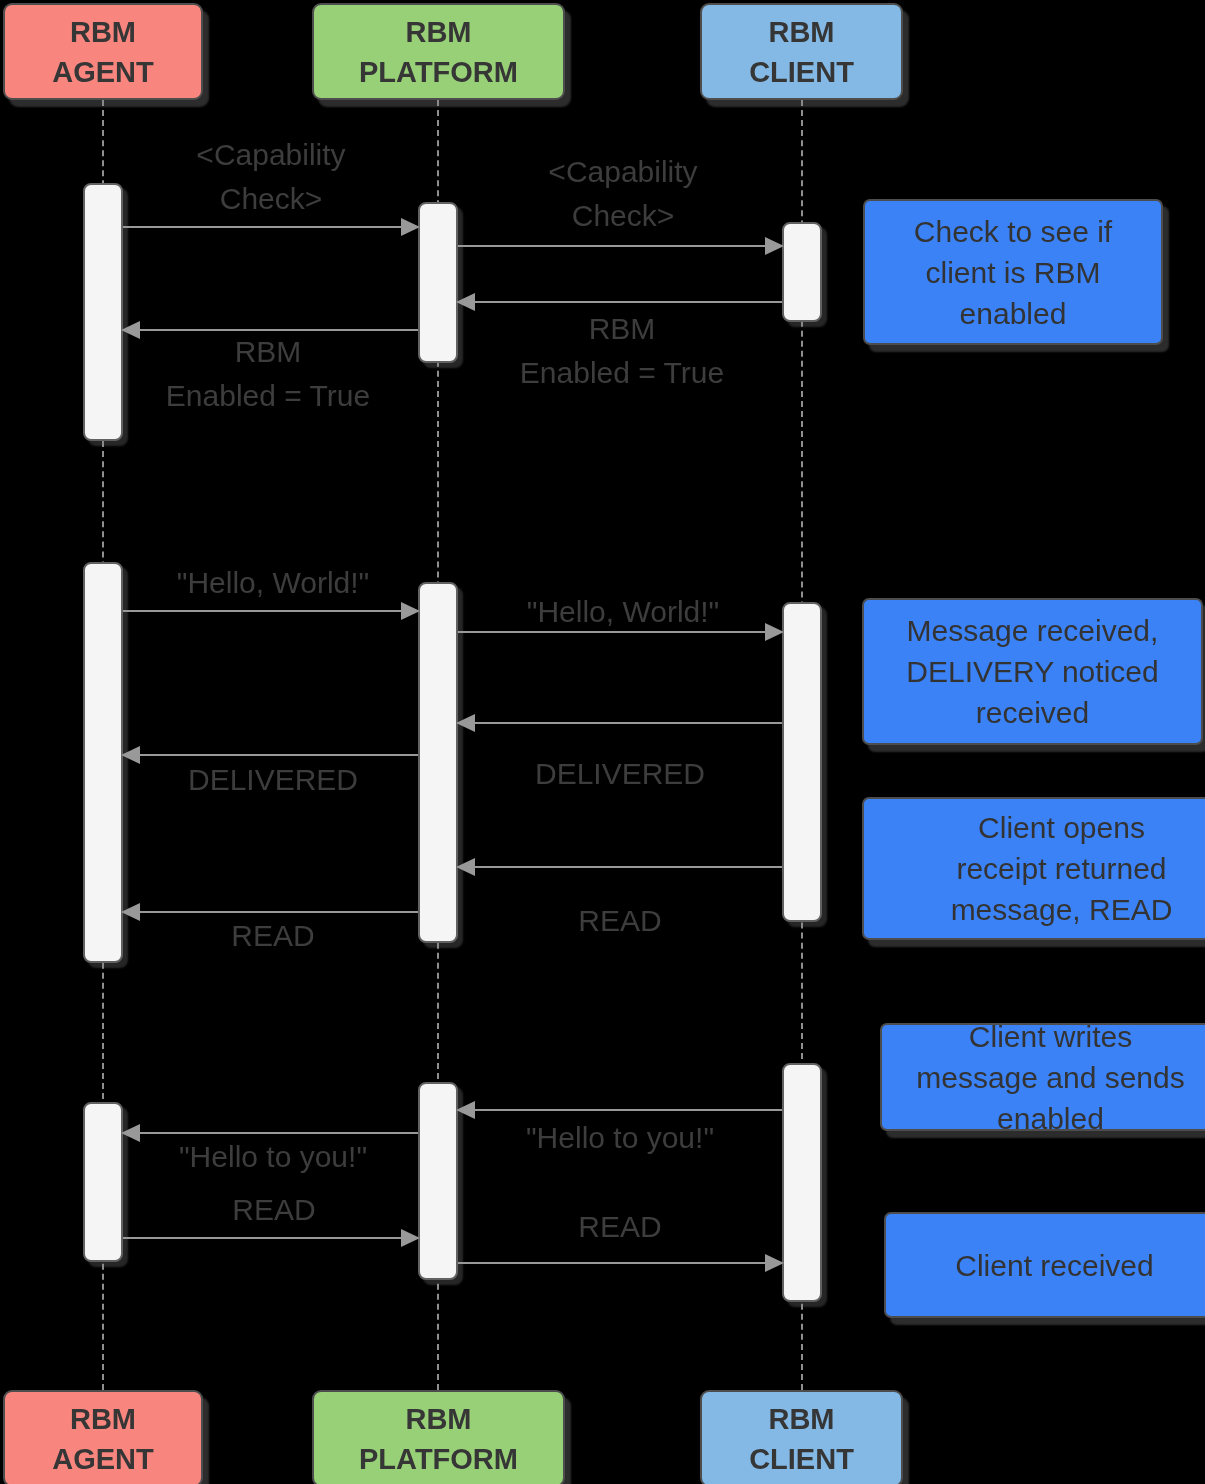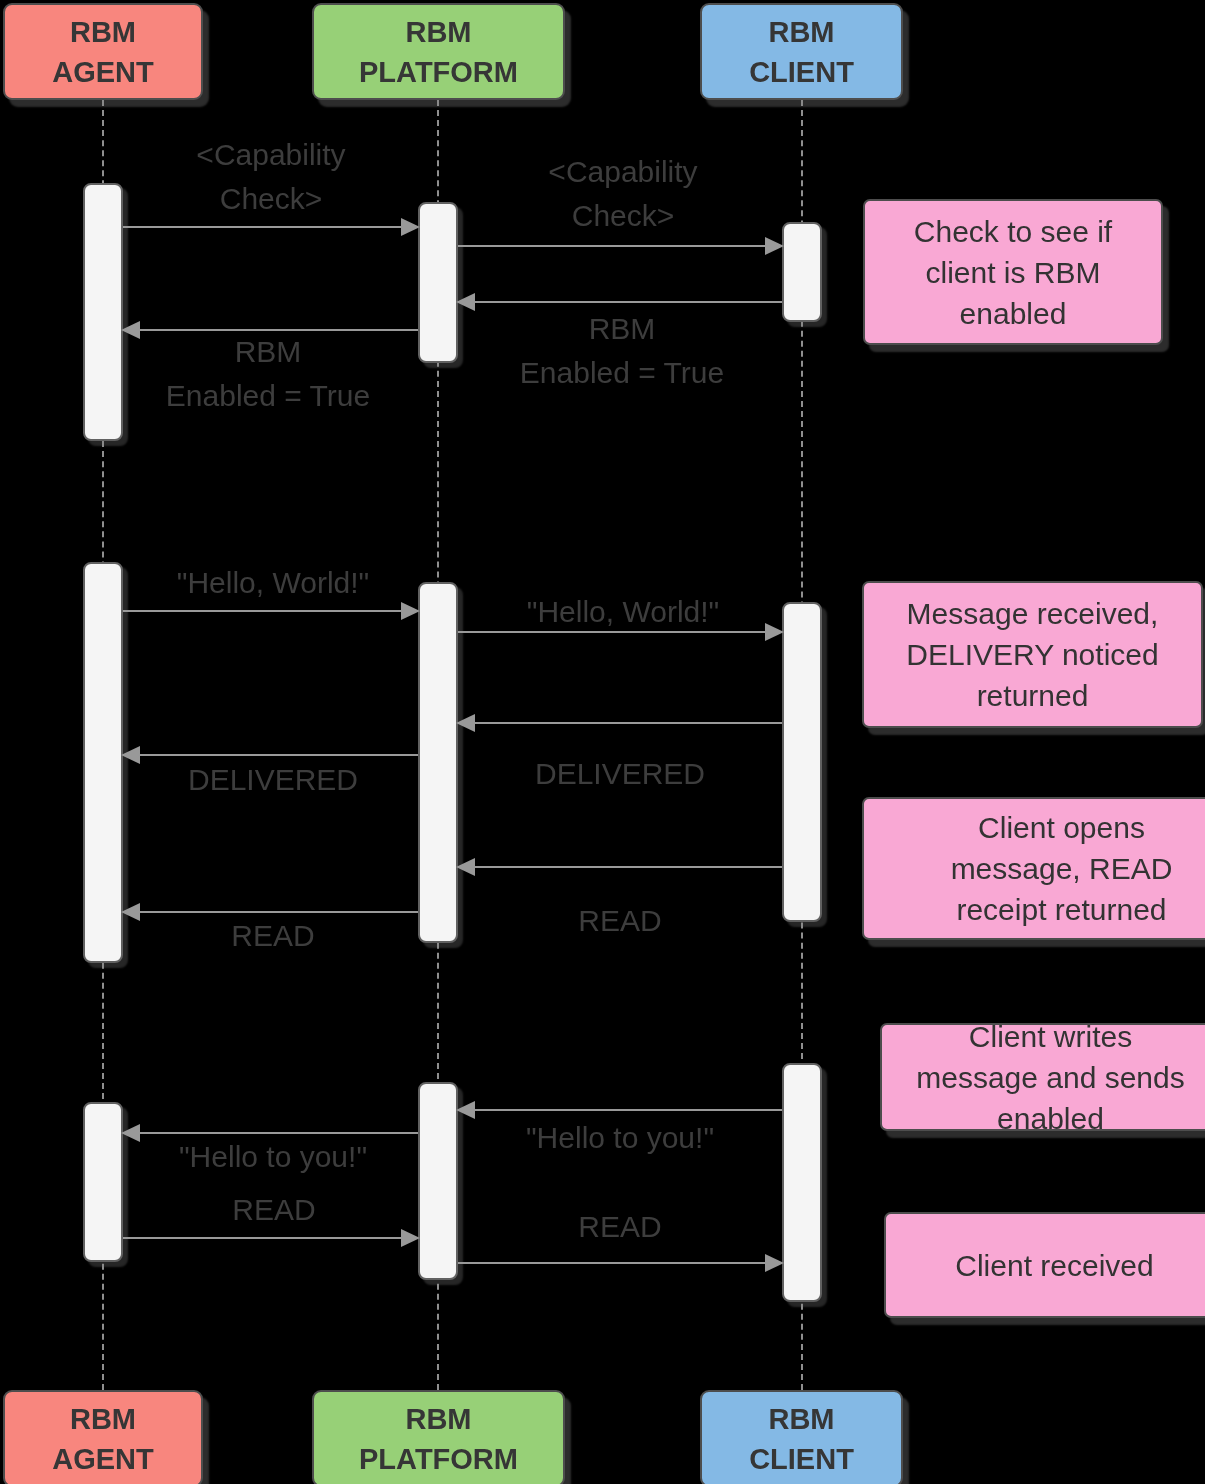--- a/index.html
+++ b/index.html
@@ -30,21 +30,21 @@
       border-top:9px solid transparent;border-bottom:9px solid transparent;
       border-left:19px solid #999;}
   .hl{position:absolute;left:-2px;top:-10px;width:0;height:0;
       border-top:9px solid transparent;border-bottom:9px solid transparent;
       border-right:19px solid #999;}
   .lbl{
     position:absolute;width:400px;text-align:center;
     font-size:30px;line-height:44px;color:#3D3D3D;z-index:4;
   }
   .note{
-    position:absolute;box-sizing:border-box;background:#f9a8d4;
+    position:absolute;box-sizing:border-box;background:#3b82f6;
     border:2px solid #4D4D4D;border-radius:7px;
     display:flex;flex-direction:column;justify-content:center;align-items:center;
     text-align:center;font-size:30px;line-height:41px;color:#333;
     padding:6px 10px;box-shadow:6px 7px 2px rgba(125,125,125,0.35);
     z-index:5;
   }
 </style>
 </head>
 <body>
 
@@ -132,29 +132,29 @@
 <div class="lbl" style="left:420px;top:1116px">"Hello to you!"</div>
 <div class="lbl" style="left:73px;top:1135px">"Hello to you!"</div>
 <div class="lbl" style="left:74px;top:1188px">READ</div>
 <div class="lbl" style="left:420px;top:1205px">READ</div>
 
 <div class="note" style="left:863px;top:199px;width:300px;height:146px">
   <div>Check to see if</div>
   <div>client is RBM</div>
   <div>enabled</div>
 </div>
-<div class="note" style="left:862px;top:581px;width:341px;height:147px">
+<div class="note" style="left:862px;top:598px;width:341px;height:147px">
   <div>Message received,</div>
   <div>DELIVERY noticed</div>
-  <div>returned</div>
+  <div>received</div>
 </div>
 <div class="note" style="left:862px;top:797px;width:399px;height:143px">
   <div>Client opens</div>
+  <div>receipt returned</div>
   <div>message, READ</div>
-  <div>receipt returned</div>
 </div>
 <div class="note" style="left:880px;top:1023px;width:341px;height:108px">
   <div>Client writes</div>
   <div>message and sends</div>
   <div>enabled</div>
 </div>
 <div class="note" style="left:884px;top:1212px;width:341px;height:106px">
   <div>Client received</div>
 </div>
 

